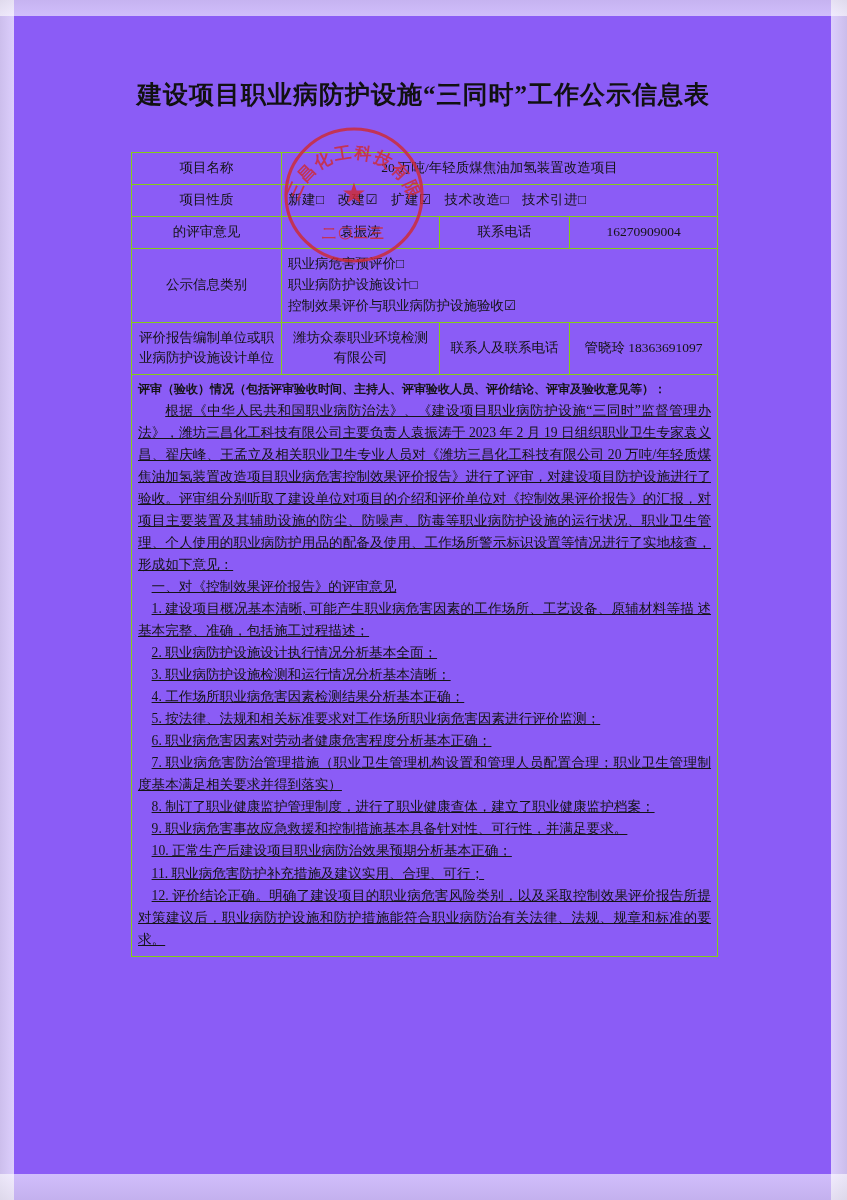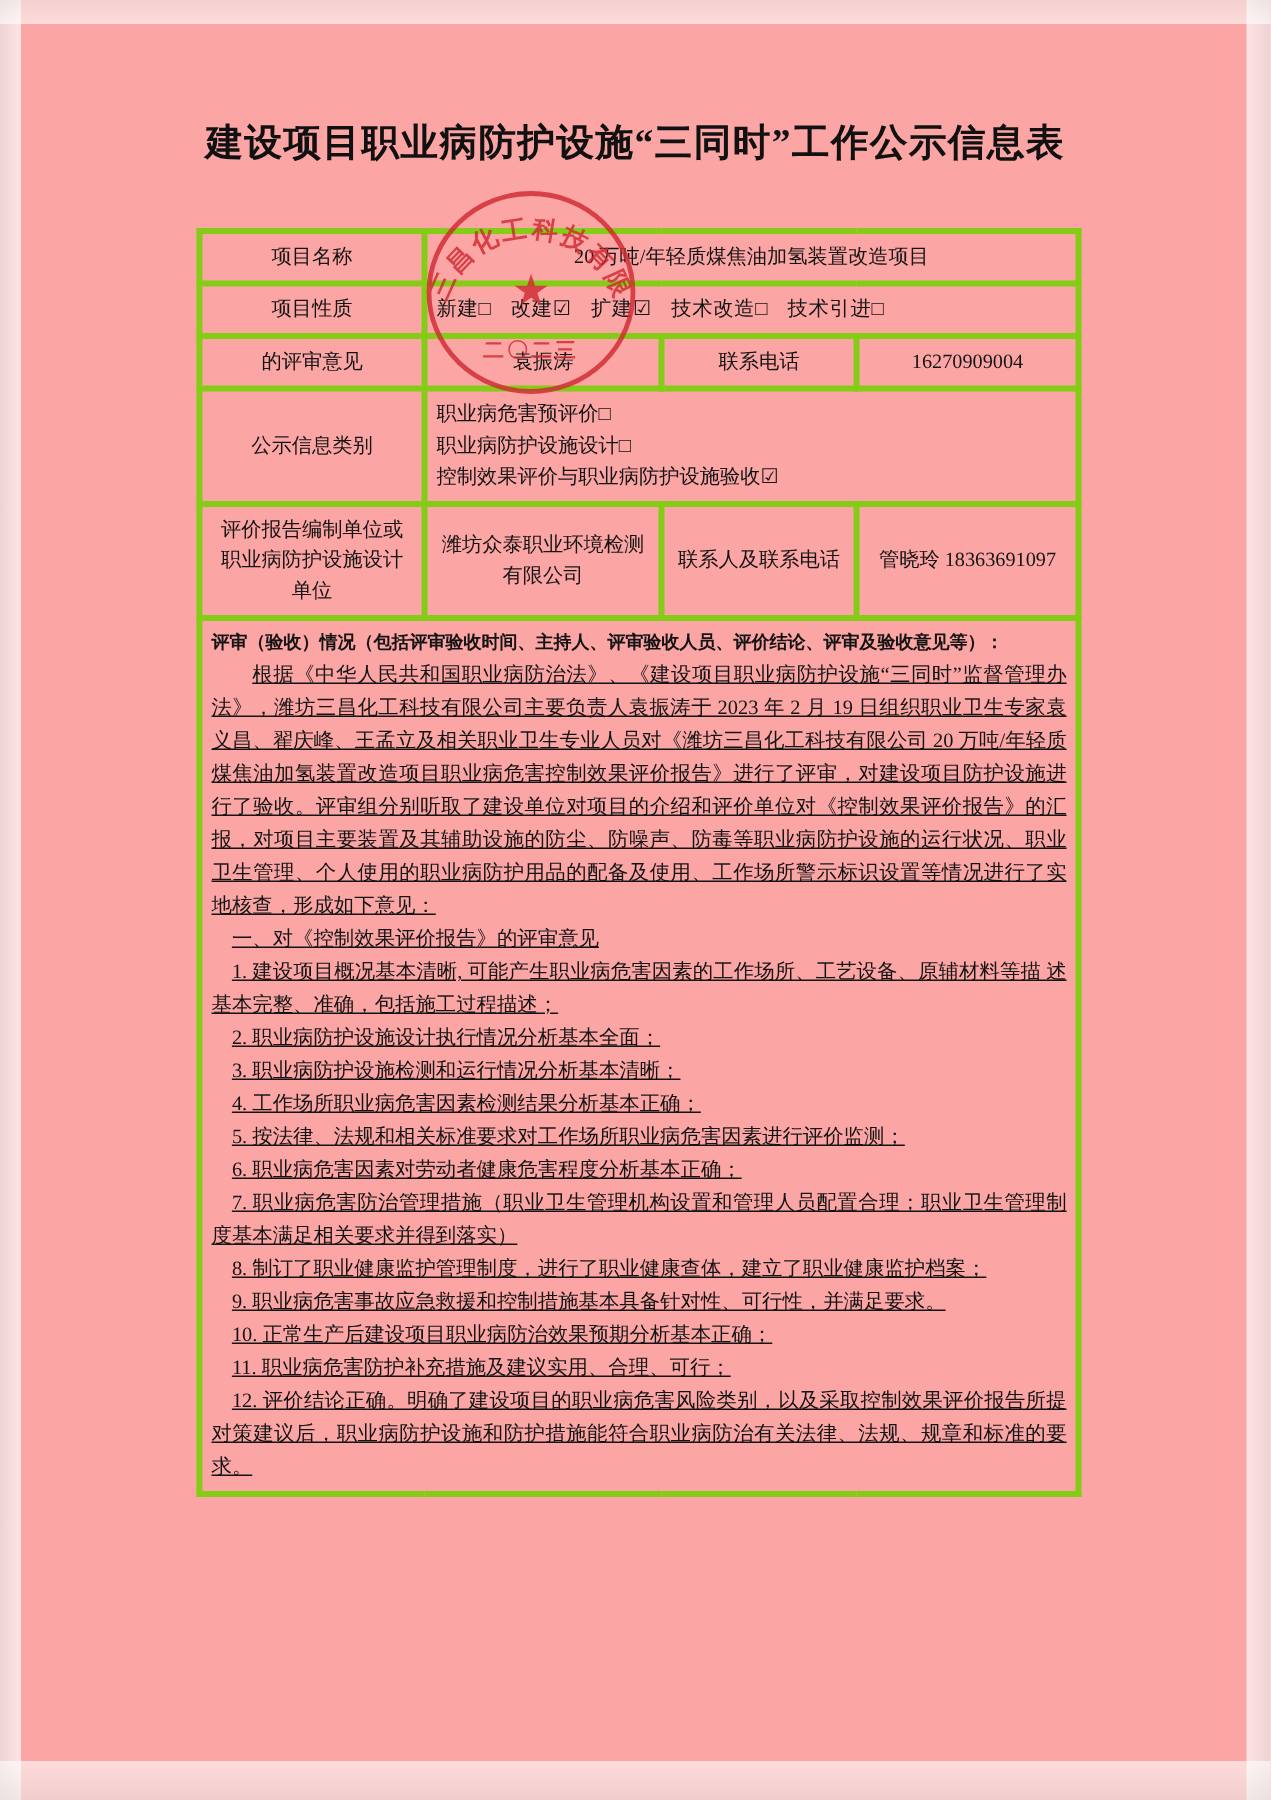--- a/index.html
+++ b/index.html
@@ -13,21 +13,21 @@
     position: relative;
     font-family: "Liberation Serif", "DejaVu Serif", serif;
     color: #111;
     overflow: hidden;
   }
   .page {
     position: absolute;
     left: 0; top: 0;
     width: 847px;
     height: 1200px;
-    background: #fca5a5;
+    background: #8b5cf6;
   }
   
   .scan-edge-left {
     position: absolute; left: 0; top: 0; width: 14px; height: 1200px;
     background: linear-gradient(to right, #e8e8e8, #ffffff);
     opacity: .7;
   }
   .scan-edge-right {
     position: absolute; right: 0; top: 0; width: 16px; height: 1200px;
     background: linear-gradient(to left, #e6e6e6, #ffffff);
@@ -57,21 +57,21 @@
 
   .tbl {
     position: absolute;
     left: 131px;
     top: 152px;
     width: 586px;
     border-collapse: collapse;
     table-layout: fixed;
   }
   .tbl td {
-    border: 4px solid #84cc16;
+    border: 1px solid #84cc16;
     padding: 5px 6px;
     font-size: 13.5px;
     line-height: 1.55;
     vertical-align: middle;
     color: #141414;
   }
   .c-label {
     text-align: center;
     width: 150px;
   }

